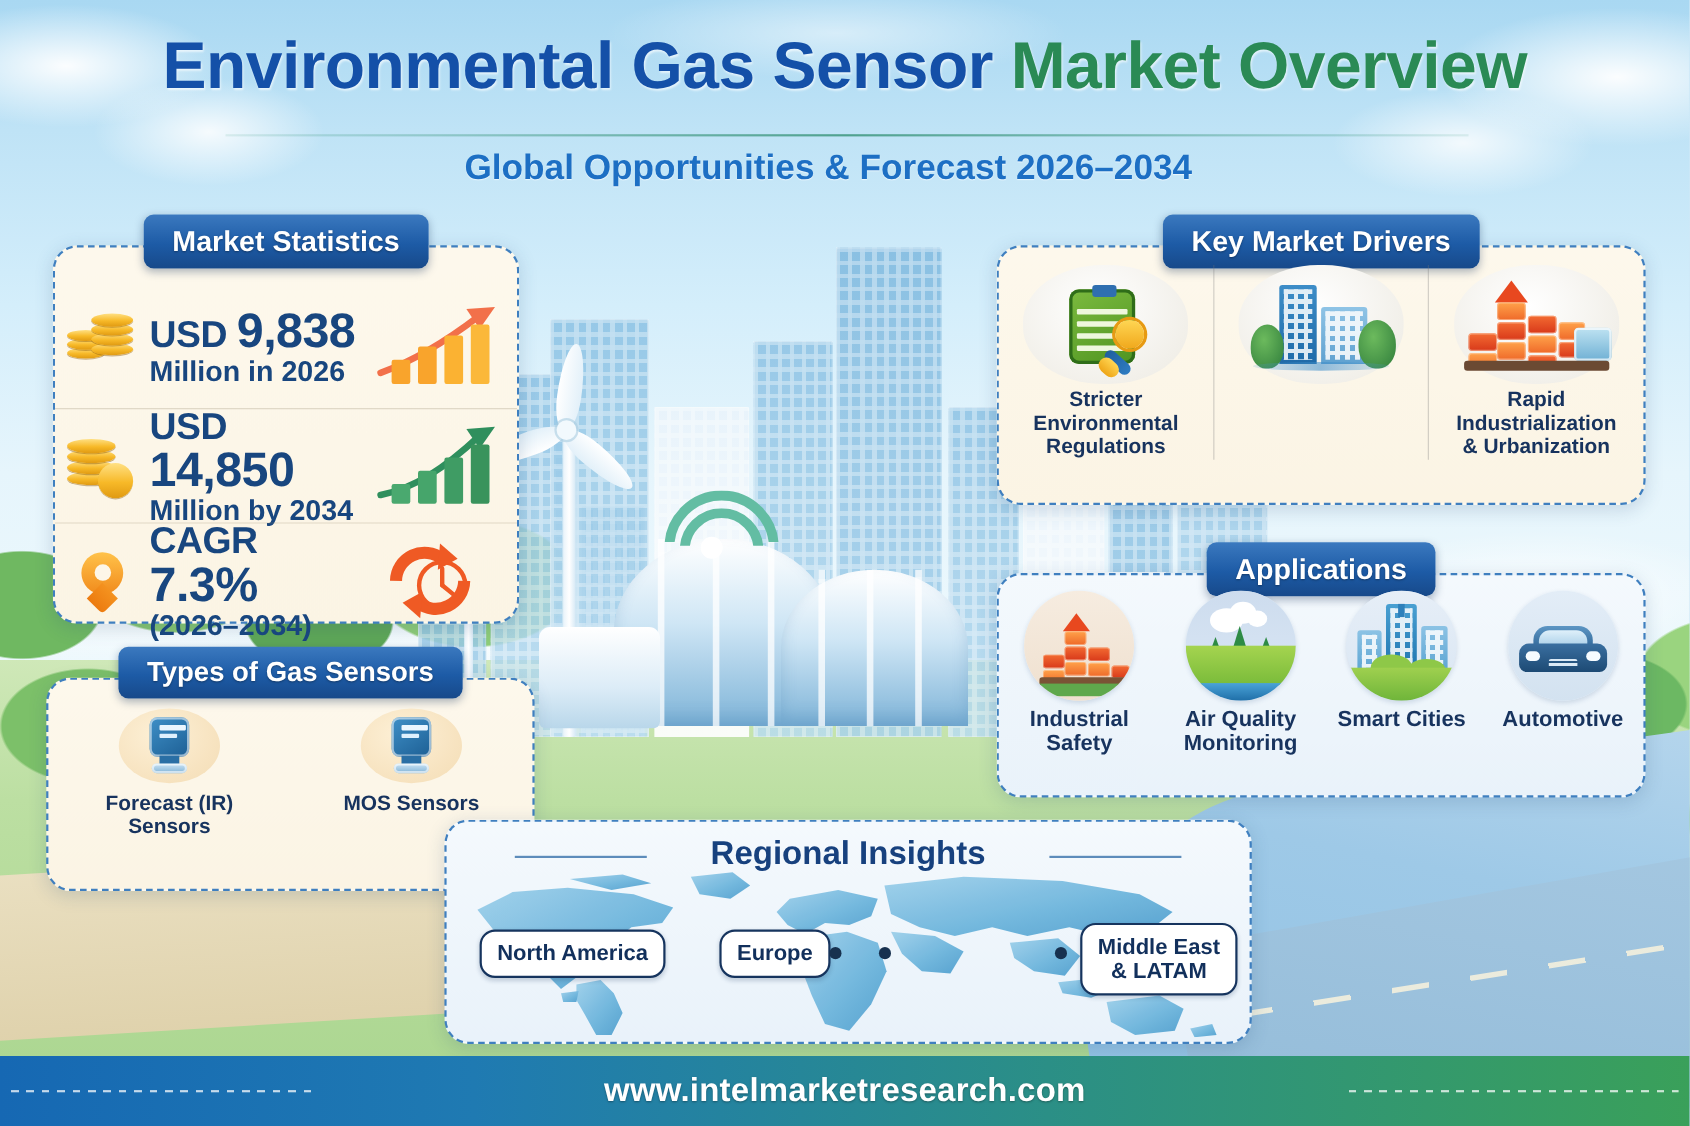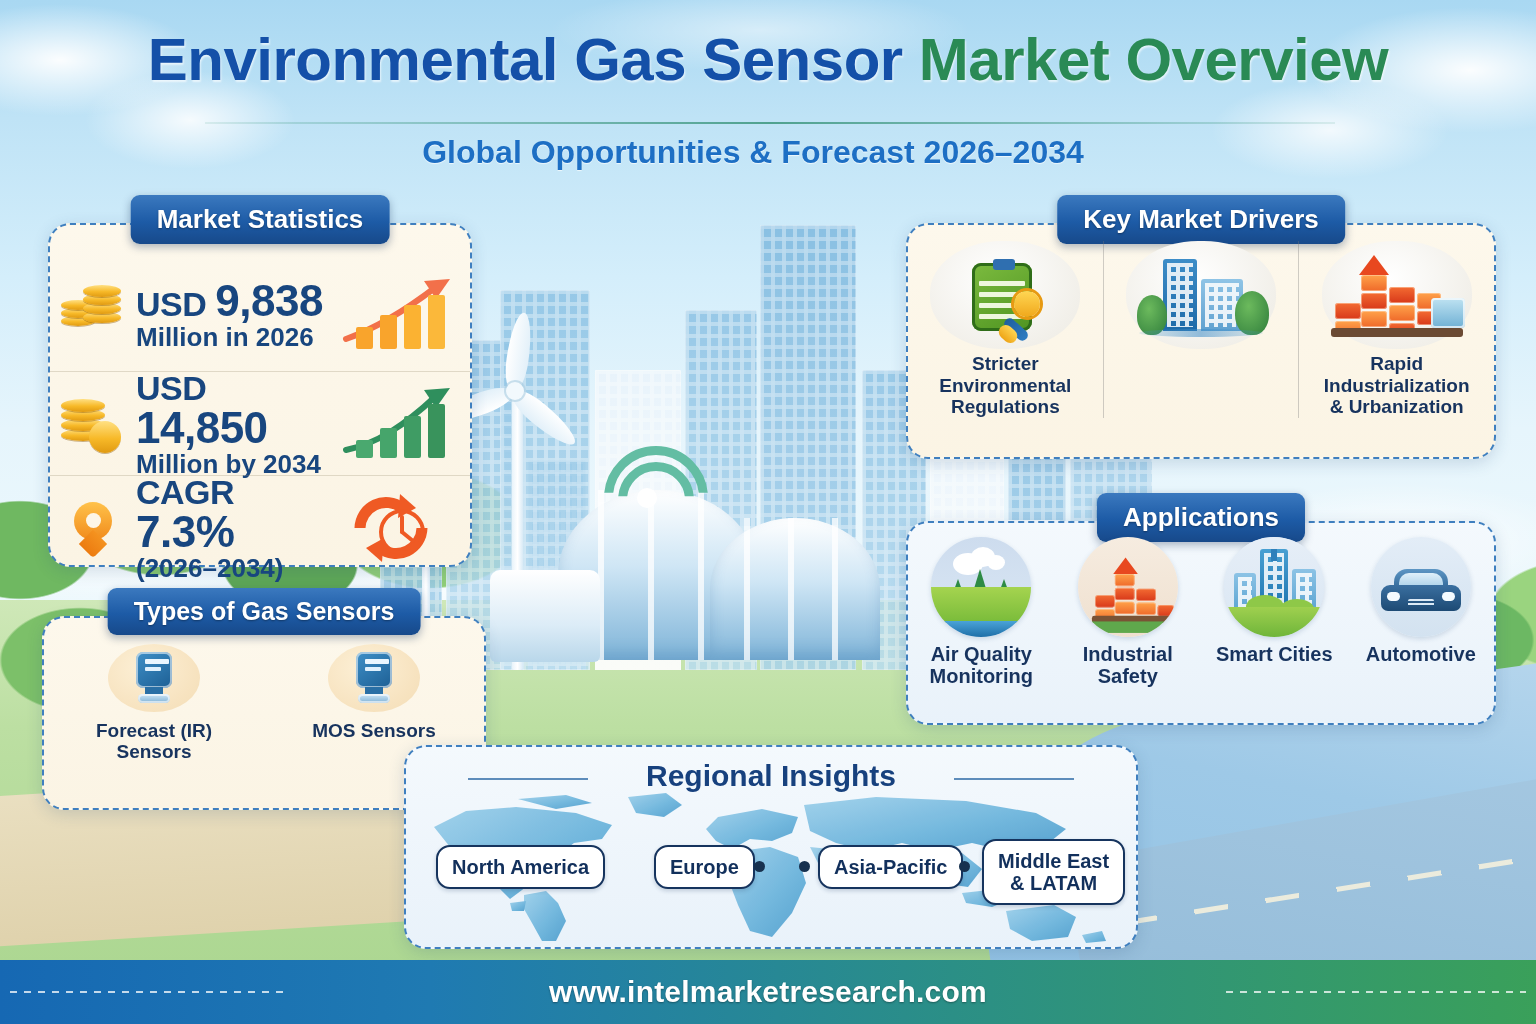--- a/index.html
+++ b/index.html
@@ -531,55 +531,55 @@
 &amp; Urbanization</div>
       </div>
     </div>
   </div>
 
   <div class="panel ice" id="applications">
     <div class="tab">Applications</div>
     <div class="approw">
 
       <div class="appitem">
-        <div class="appcircle">
-          <div class="nt-sky"></div>
-          <div class="nt-cloud" style="left:22px;top:16px;width:30px;height:22px;"></div>
-          <div class="nt-cloud" style="left:40px;top:10px;width:24px;height:20px;"></div>
-          <div class="nt-cloud" style="left:56px;top:18px;width:18px;height:15px;"></div>
-          <div class="nt-tree" style="left:16px;"></div>
-          <div class="nt-tree" style="left:38px;bottom:32px;border-bottom-width:36px;"></div>
-          <div class="nt-tree" style="left:62px;"></div>
-          <div class="nt-bush" style="left:6px;width:34px;height:22px;"></div>
-          <div class="nt-bush" style="left:48px;width:40px;height:20px;"></div>
-          <div class="nt-grass"></div>
-          <div class="nt-water"></div>
-        </div>
-        <div class="applabel" style="white-space:pre-line;">Air Quality
-Monitoring</div>
-      </div>
-
-      <div class="appitem">
         <div class="appcircle" style="background:linear-gradient(180deg,#f6ece0,#efe0cf);">
           <div class="bricks" style="width:100px;height:100px;transform:scale(.82) translate(6px,6px);">
             <div class="btip" style="left:26px;top:8px;"></div>
             <div class="brick hl" style="left:28px;top:28px;width:24px;height:15px;"></div>
             <div class="brick" style="left:28px;top:45px;width:24px;height:15px;"></div>
             <div class="brick hl" style="left:28px;top:62px;width:24px;height:15px;"></div>
             <div class="brick" style="left:4px;top:54px;width:24px;height:15px;"></div>
             <div class="brick hl" style="left:4px;top:71px;width:24px;height:14px;"></div>
             <div class="brick" style="left:54px;top:46px;width:24px;height:15px;"></div>
             <div class="brick hl" style="left:54px;top:63px;width:24px;height:15px;"></div>
             <div class="brick" style="left:80px;top:66px;width:20px;height:14px;"></div>
             <div class="bground" style="left:0;width:104px;bottom:12px;background:#7a5335;"></div>
             <div style="position:absolute;left:0;bottom:0;width:104px;height:14px;background:#5fa84c;"></div>
           </div>
         </div>
         <div class="applabel" style="white-space:pre-line;">Industrial
 Safety</div>
+      </div>
+
+      <div class="appitem">
+        <div class="appcircle">
+          <div class="nt-sky"></div>
+          <div class="nt-cloud" style="left:22px;top:16px;width:30px;height:22px;"></div>
+          <div class="nt-cloud" style="left:40px;top:10px;width:24px;height:20px;"></div>
+          <div class="nt-cloud" style="left:56px;top:18px;width:18px;height:15px;"></div>
+          <div class="nt-tree" style="left:16px;"></div>
+          <div class="nt-tree" style="left:38px;bottom:32px;border-bottom-width:36px;"></div>
+          <div class="nt-tree" style="left:62px;"></div>
+          <div class="nt-bush" style="left:6px;width:34px;height:22px;"></div>
+          <div class="nt-bush" style="left:48px;width:40px;height:20px;"></div>
+          <div class="nt-grass"></div>
+          <div class="nt-water"></div>
+        </div>
+        <div class="applabel" style="white-space:pre-line;">Air Quality
+Monitoring</div>
       </div>
 
       <div class="appitem">
         <div class="appcircle">
           <div class="sc-sky"></div>
           <div class="sc-b lt" style="left:10px;width:22px;height:38px;">
               <div class="sc-win"></div>
             </div>
           <div class="sc-b" style="left:36px;width:28px;height:62px;">
               <div class="sc-win"></div>
@@ -649,21 +649,20 @@
         <path d="M600 120 L648 114 L670 126 L662 146 L626 150 L604 138 Z"></path>
         <path d="M676 144 L696 140 L700 150 L680 152 Z"></path>
       </g>
     </svg>
 
     <div class="pillrow">
       <div class="pill" style="left:30px;top:6px;">North America</div>
       <div class="pill" style="left:248px;top:6px;">Europe</div>
       <div class="dot" style="left:348px;top:22px;"></div>
       <div class="dot" style="left:393px;top:22px;"></div>
-      <div class="pill" style="left:412px;top:6px;">Asia-Pacific</div>
       <div class="dot" style="left:553px;top:22px;"></div>
       <div class="pill" style="left:576px;top:0px;white-space:pre-line;">Middle East
 &amp; LATAM</div>
     </div>
   </div>
 
   <div class="footer">
     <div class="dashL"></div>
     <div class="url">www.intelmarketresearch.com</div>
     <div class="dashR"></div>

